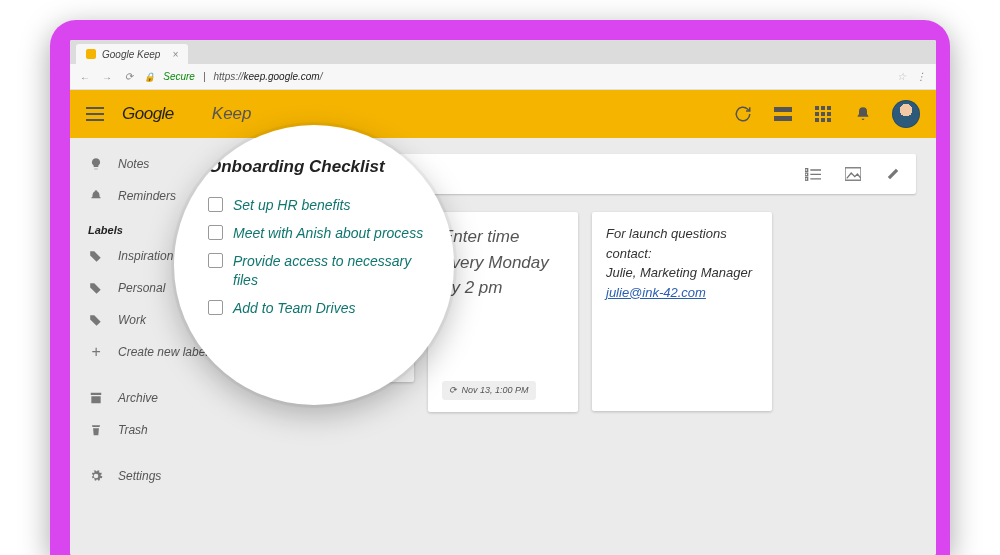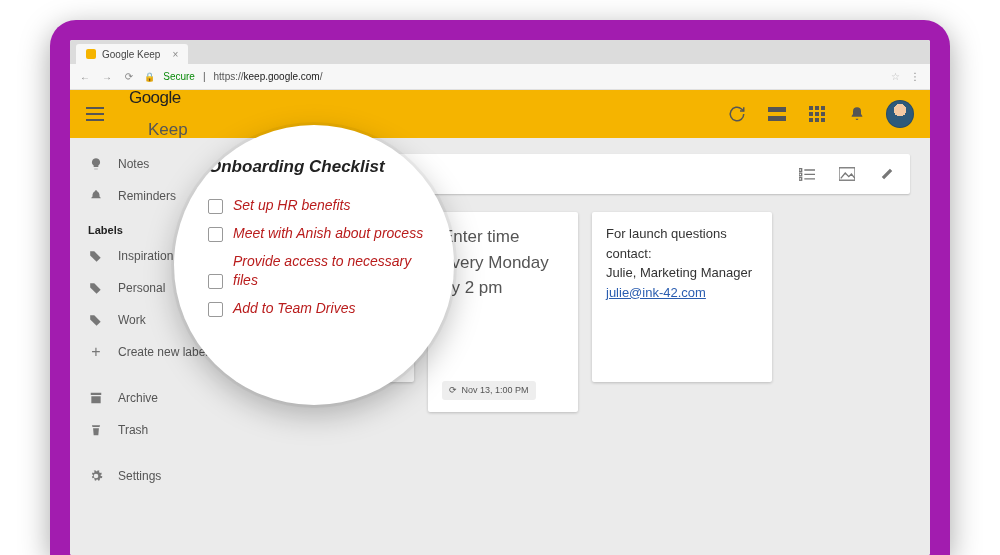--- a/index.html
+++ b/index.html
@@ -1,39 +1,39 @@
 <!DOCTYPE html>
 <html><head>
 <meta charset="utf-8">
 <style>
 * { margin:0; padding:0; box-sizing:border-box; font-family: Arial, Helvetica, sans-serif; }
 body { background:#fff; width:1000px; height:555px; overflow:hidden; position:relative; }
 
 
-.laptop { position:absolute; left:50px; top:20px; width:900px; height:535px; background:#a21caf; border-radius:26px 26px 0 0; padding:20px 20px 0 20px; box-shadow:0 8px 30px rgba(0,0,0,0.35); }
+.laptop { position:absolute; left:50px; top:20px; width:900px; height:535px; background:#d946ef; border-radius:26px 26px 0 0; padding:20px 14px 0 20px; box-shadow:0 8px 30px rgba(0,0,0,0.35);font-style:italic; }
 .screen { width:100%; height:100%; background:#fff; border-radius:2px; overflow:hidden; display:flex; flex-direction:column; }
 
 
 .tabbar { height:24px; background:#dcdcdc; display:flex; align-items:flex-end; padding-left:6px; font-size:10px; color:#444; }
 .tab { background:#f7f7f7; height:20px; padding:3px 10px; border-radius:3px 3px 0 0; display:flex; align-items:center; gap:6px; }
 .tab .x { margin-left:6px; color:#888; }
 .addrbar { height:26px; background:#f7f7f7; border-bottom:1px solid #e0e0e0; display:flex; align-items:center; gap:8px; padding:0 8px; font-size:10px; color:#555; }
 .addrbar .navico { color:#888; width:14px; text-align:center; }
 .addrbar .lock { color:#0a8a0a; font-size:9px; }
 .addrbar .secure { color:#0a8a0a; }
 .addrbar .url { color:#555; }
 .addrbar .url .host { color:#222; }
 .addrbar .spacer { flex:1; }
 .addrbar .star { color:#bbb; }
 
 
 .appheader { height:48px; background:#f5b400; display:flex; align-items:center; padding:0 16px; gap:18px; }
 .hamburger { width:18px; height:14px; display:flex; flex-direction:column; justify-content:space-between; }
 .hamburger span { height:2px; background:#555; }
-.brand { display:flex; align-items:center; gap:12px;flex-direction:column; }
+.brand { display:flex; align-items:center; gap:12px; }
 .brand .goog { font-weight:500; color:#222; letter-spacing:-0.5px; font-size:17px; }
 .brand .keep { color:#555; font-size:17px; font-weight:400;margin-left:26px; }
 .appheader .grow { flex:1; }
 .hicon { width:22px; height:22px; display:flex; align-items:center; justify-content:center; color:#555; }
 .refresh svg, .apps svg, .bell svg, .listview svg { display:block; }
 .avatar { width:28px; height:28px; border-radius:50%; background:radial-gradient(circle at 50% 35%, #f2c9a4 0 30%, #2d5a7b 30% 100%); border:1px solid rgba(0,0,0,0.15); }
 
 
 .appbody { flex:1; background:#ebebeb; display:flex; }
 .sidebar { width:180px; padding:10px 0; display:flex; flex-direction:column; font-size:12px; color:#555; }
@@ -43,28 +43,28 @@
 
 .main { flex:1; padding:16px 20px 0 4px; }
 .newnote { background:#fff; height:40px; border-radius:2px; box-shadow:0 1px 2px rgba(0,0,0,0.2); display:flex; align-items:center; padding:0 14px; justify-content:flex-end; gap:22px; margin-bottom:18px; }
 .newnote .nnicon { color:#777; width:18px; height:18px; display:flex; align-items:center; justify-content:center; }
 
 .cards { display:flex; gap:14px; }
 .card { background:#fff; border-radius:2px; box-shadow:0 1px 3px rgba(0,0,0,0.2); padding:12px 14px; font-size:12.5px; color:#333; }
 .card1 { width:160px; height:170px; }
 .card2 { width:150px; height:200px; font-family: "Georgia", serif; font-size:17px; color:#555; font-weight:300; line-height:1.5; display:flex; flex-direction:column; }
 .card2 .pill { margin-top:auto; display:inline-flex; align-items:center; gap:5px; background:#eee; border-radius:3px; padding:3px 7px; font-size:9px; font-family:Arial; color:#555; align-self:flex-start; }
-.card3 { width:180px; height:170px; font-size:13px; line-height:1.5; }
+.card3 { width:180px; height:199px; font-size:13px; line-height:1.5; }
 .card3 a { color:#2a5db0; text-decoration:underline; }
 
 
 .bubble { position:absolute; left:174px; top:125px; width:280px; height:280px; border-radius:50%; background:#fff; box-shadow:0 0 0 3px rgba(0,0,0,0.04), 0 10px 30px rgba(0,0,0,0.25); padding:32px 30px 28px 34px; overflow:hidden;font-style:italic; }
 .bubble h3 { font-size:17px; font-weight:bold; color:#222; margin-bottom:14px; }
 .bubble ul { list-style:none; }
-.bubble li { display:flex; align-items:flex-end; gap:10px; font-size:14px; color:#b91c1c; padding:5px 0; line-height:1.3; }
+.bubble li { display:flex; align-items:flex-start; gap:10px; font-size:14px; color:#0f766e; padding:5px 0; line-height:1.3; }
 .cbox { width:15px; height:15px; border:1.5px solid #999; border-radius:2px; flex-shrink:0; margin-top:1px; }
 </style>
 </head>
 <body>
 
 <div class="laptop">
 <div class="screen">
 
   <div class="tabbar">
     <div class="tab">

